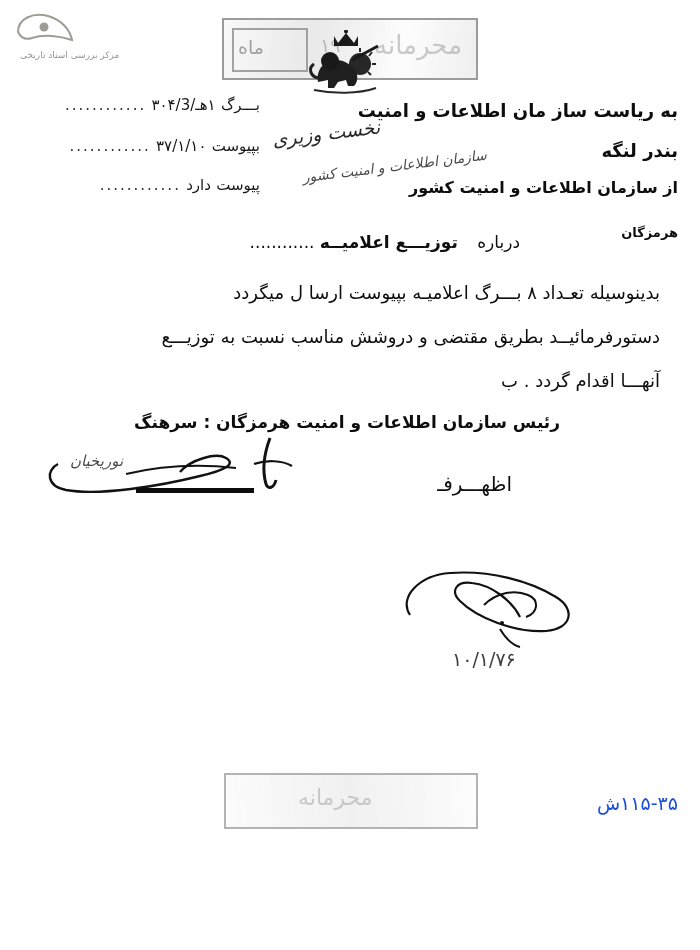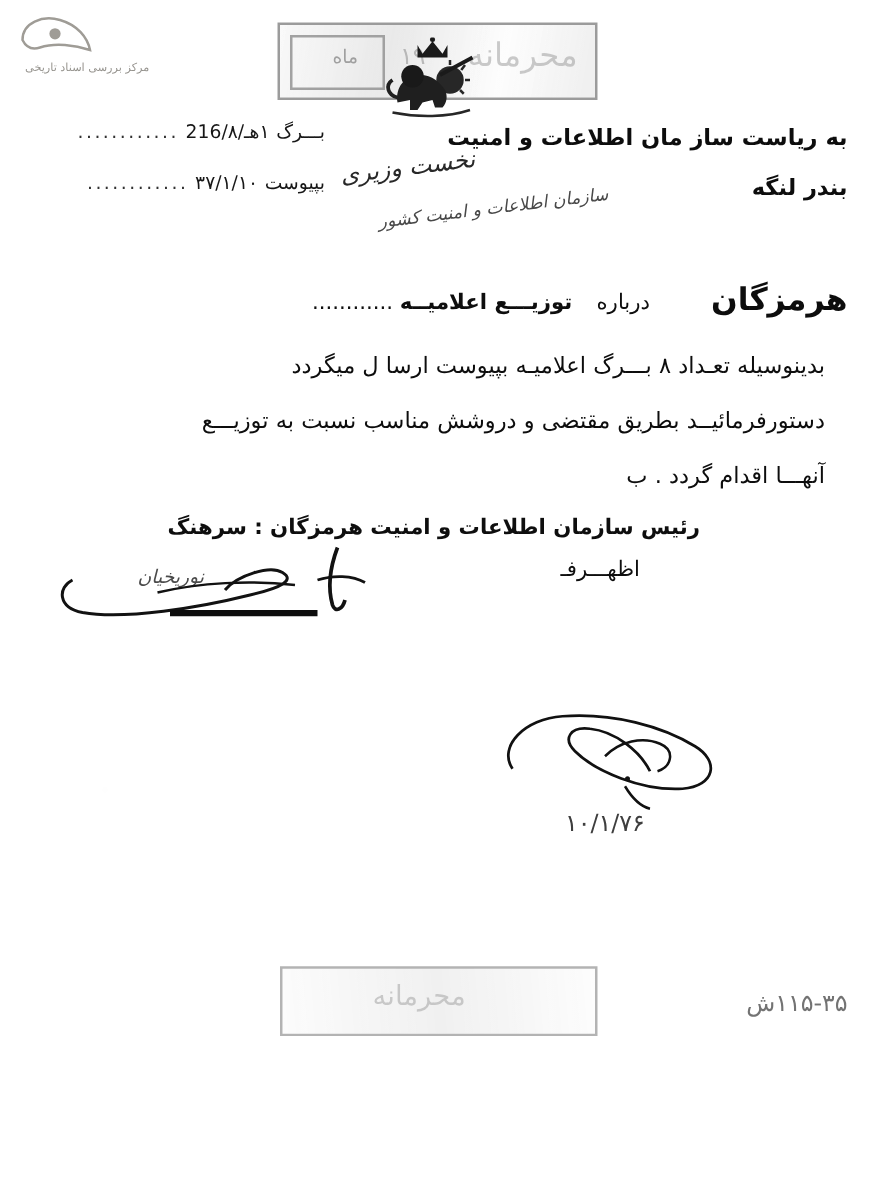--- a/index.html
+++ b/index.html
@@ -57,21 +57,21 @@
     border: 2px solid #3c3c3c;
     opacity: .85;
   }
   #top-stamp .stamp-txt {
     position: absolute;
     direction: rtl;
     color: #2f2f2f;
     font-family: "DejaVu Sans", sans-serif;
     white-space: nowrap;
   }
-  #top-stamp .stamp-txt.a { left: 14px; top: 16px; font-size: 15px; opacity: .8; margin-left: 28px; }
+  #top-stamp .stamp-txt.a { left: 14px; top: 16px; font-size: 19px; opacity: .8; }
   #top-stamp .stamp-txt.b { left: 96px; top: 14px; font-size: 19px; opacity: .55; letter-spacing: 2px; }
   #top-stamp .stamp-txt.c { left: 150px; top: 10px; font-size: 26px; opacity: .45; }
 
   
   #emblem {
     left: 300px; top: 30px;
     width: 92px; height: 70px;
   }
 
   
@@ -95,21 +95,21 @@
   .hdr-line {
     position: absolute;
     direction: rtl;
     text-align: center;
     white-space: nowrap;
     color: #101010;
   }
   #hdr-to       { right: 22px; top: 100px; font-size: 18px; font-weight: 600; }
   #hdr-from-1   { right: 22px; top: 140px; font-size: 18px; font-weight: 600; }
   #hdr-from-2   { right: 22px; top: 178px; font-size: 16px; font-weight: 600; }
-  #hdr-region   { right: 22px; top: 225px; font-size: 25px; font-weight: 700; }
+  #hdr-region   { right: 22px; top: 225px; font-size: 13px; font-weight: 700; }
 
   
   .hand {
     position: absolute;
     direction: rtl;
     white-space: nowrap;
     font-family: "DejaVu Serif", serif;
     font-style: italic;
     color: #2b2b2b;
   }
@@ -148,37 +148,36 @@
     position: absolute;
     right: 140px; top: 412px;
     direction: rtl;
     white-space: nowrap;
     font-size: 17px;
     font-weight: 600;
     color: #111;
   }
   #sign-name {
     position: absolute;
-    right: 188px; top: 446px;
-    direction: rtl;
-    white-space: nowrap;
-    font-size: 17px;
+    right: 188px; top: 472px;
+    direction: rtl;
+    white-space: nowrap;
+    font-size: 20px;
     color: #111;
   }
   #sign-name-hand {
     position: absolute;
     left: 70px; top: 452px;
     direction: rtl;
     white-space: nowrap;
     font-family: "DejaVu Serif", serif;
     font-size: 15px;
     font-style: italic;
     color: #222;
     opacity: .8;
-    margin-left: 40px;
   }
 
   
   #sig-small { left: 40px; top: 430px; width: 300px; height: 80px; }
   #sig-big   { left: 380px; top: 545px; width: 220px; height: 130px; }
 
   #sig-date {
     position: absolute;
     left: 452px; top: 648px;
     font-size: 19px;
@@ -206,21 +205,21 @@
     white-space: nowrap;
   }
 
   
   #archive-code {
     position: absolute;
     right: 22px; top: 792px;
     direction: rtl;
     white-space: nowrap;
     font-size: 19px;
-    color: #737373;
+    color: #1d4ed8;
     letter-spacing: 1px;
   }
 
   
   #grain {
     position: absolute;
     inset: 0;
     pointer-events: none;
     background:
       radial-gradient(circle at 12% 88%, rgba(0,0,0,.025) 0 2px, transparent 3px),
@@ -270,33 +269,39 @@
       <path d="M18 48 C10 46, 8 38, 14 34" fill="none" stroke="#222" stroke-width="3"></path>
 
       <path d="M52 30 L78 16" stroke="#1d1d1d" stroke-width="3"></path>
 
       <path d="M14 60 C34 64, 58 64, 76 58" fill="none" stroke="#2a2a2a" stroke-width="2"></path>
     </svg>
   </div>
 
   <div class="meta-row" id="meta-number">
     <span class="label">بـــرگ</span>
-    <span class="value">۱هـ/216/۸</span>
+    <span class="value">۱هـ/۳۰۴/3</span>
     <span class="dots">............</span>
   </div>
 
   <div class="meta-row" id="meta-date">
     <span class="label">بپیوست</span>
     <span class="value">۳۷/۱/۱۰</span>
     <span class="dots">............</span>
   </div>
 
+  <div class="meta-row" id="meta-attach">
+    <span class="label">پیوست</span>
+    <span class="value">دارد</span>
+    <span class="dots">............</span>
+  </div>
 
   <div class="hdr-line" id="hdr-to">به ریاست ساز مان اطلاعات و امنیت</div>
   <div class="hdr-line" id="hdr-from-1">بندر لنگه</div>
+  <div class="hdr-line" id="hdr-from-2">از سازمان اطلاعات و امنیت کشور</div>
   <div class="hdr-line" id="hdr-region">هرمزگان</div>
 
   <div class="hand" id="hand-ministry">نخست وزیری</div>
   <div class="hand" id="hand-org">سازمان اطلاعات و امنیت کشور</div>
 
   <div id="subject-row">
     <span class="sub-label">درباره</span>
     <span class="sub-value">توزیـــع اعلامیــه</span>
     <span class="sub-dots">............</span>
   </div>

